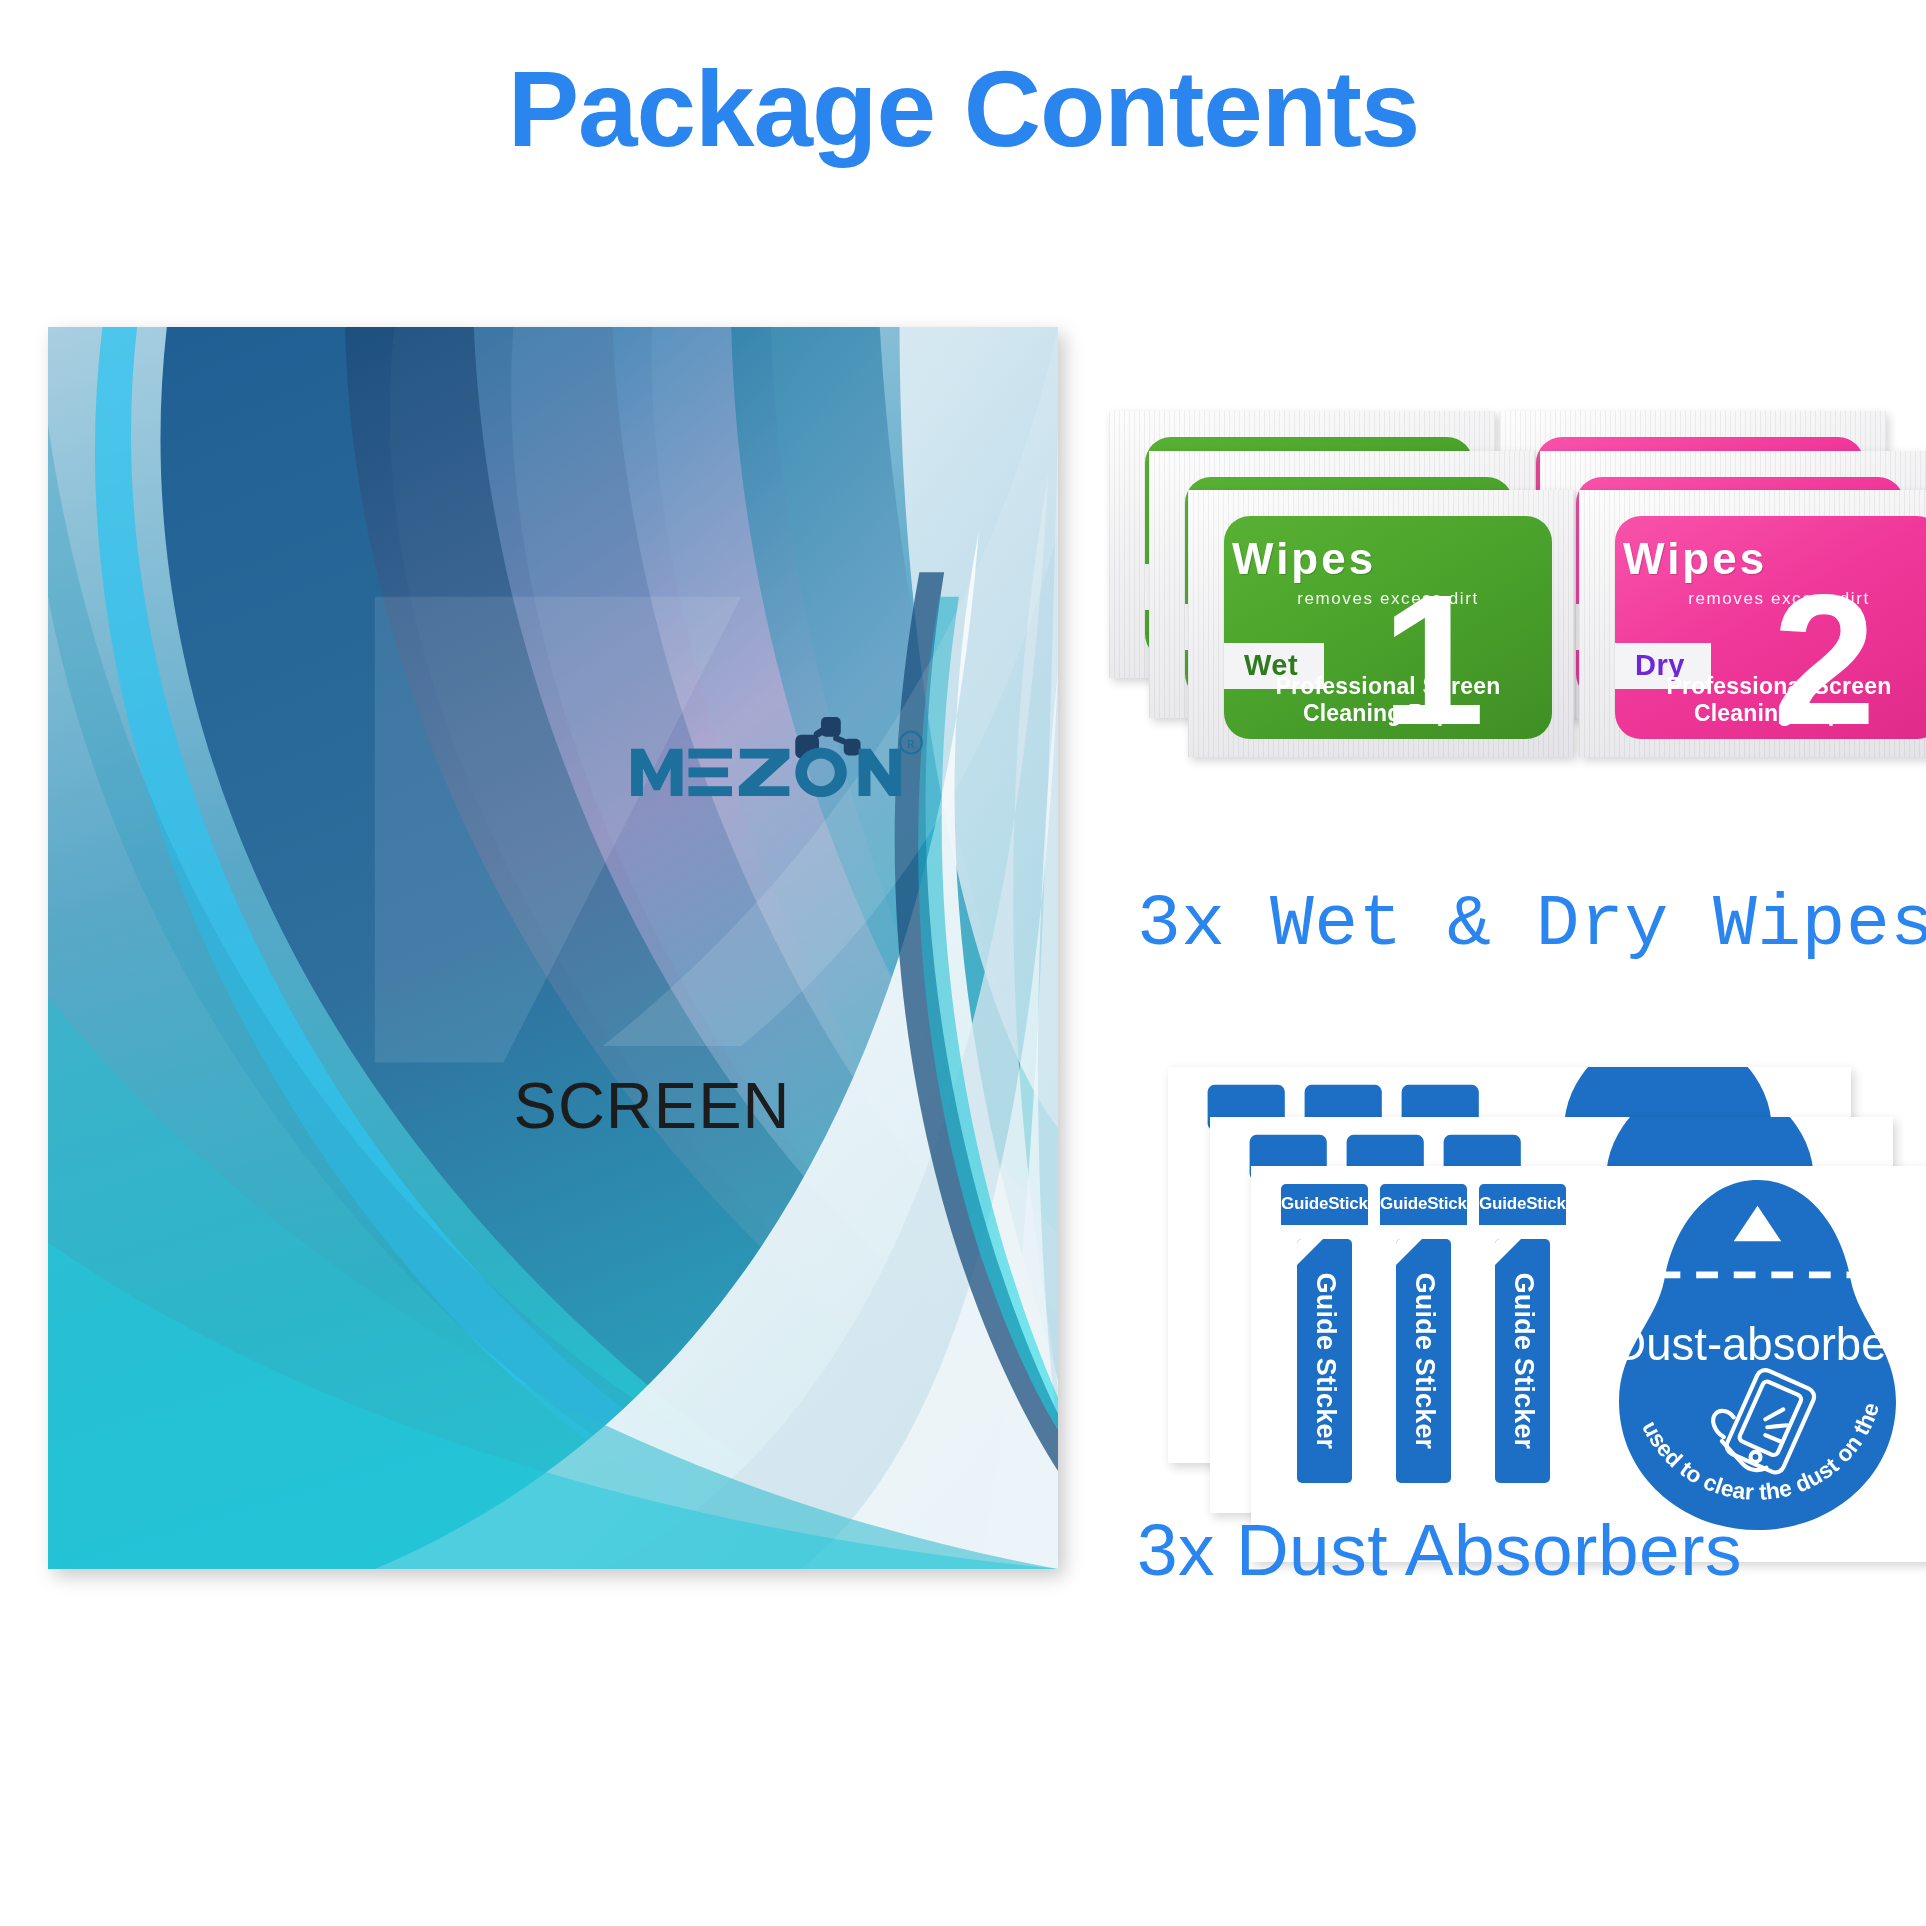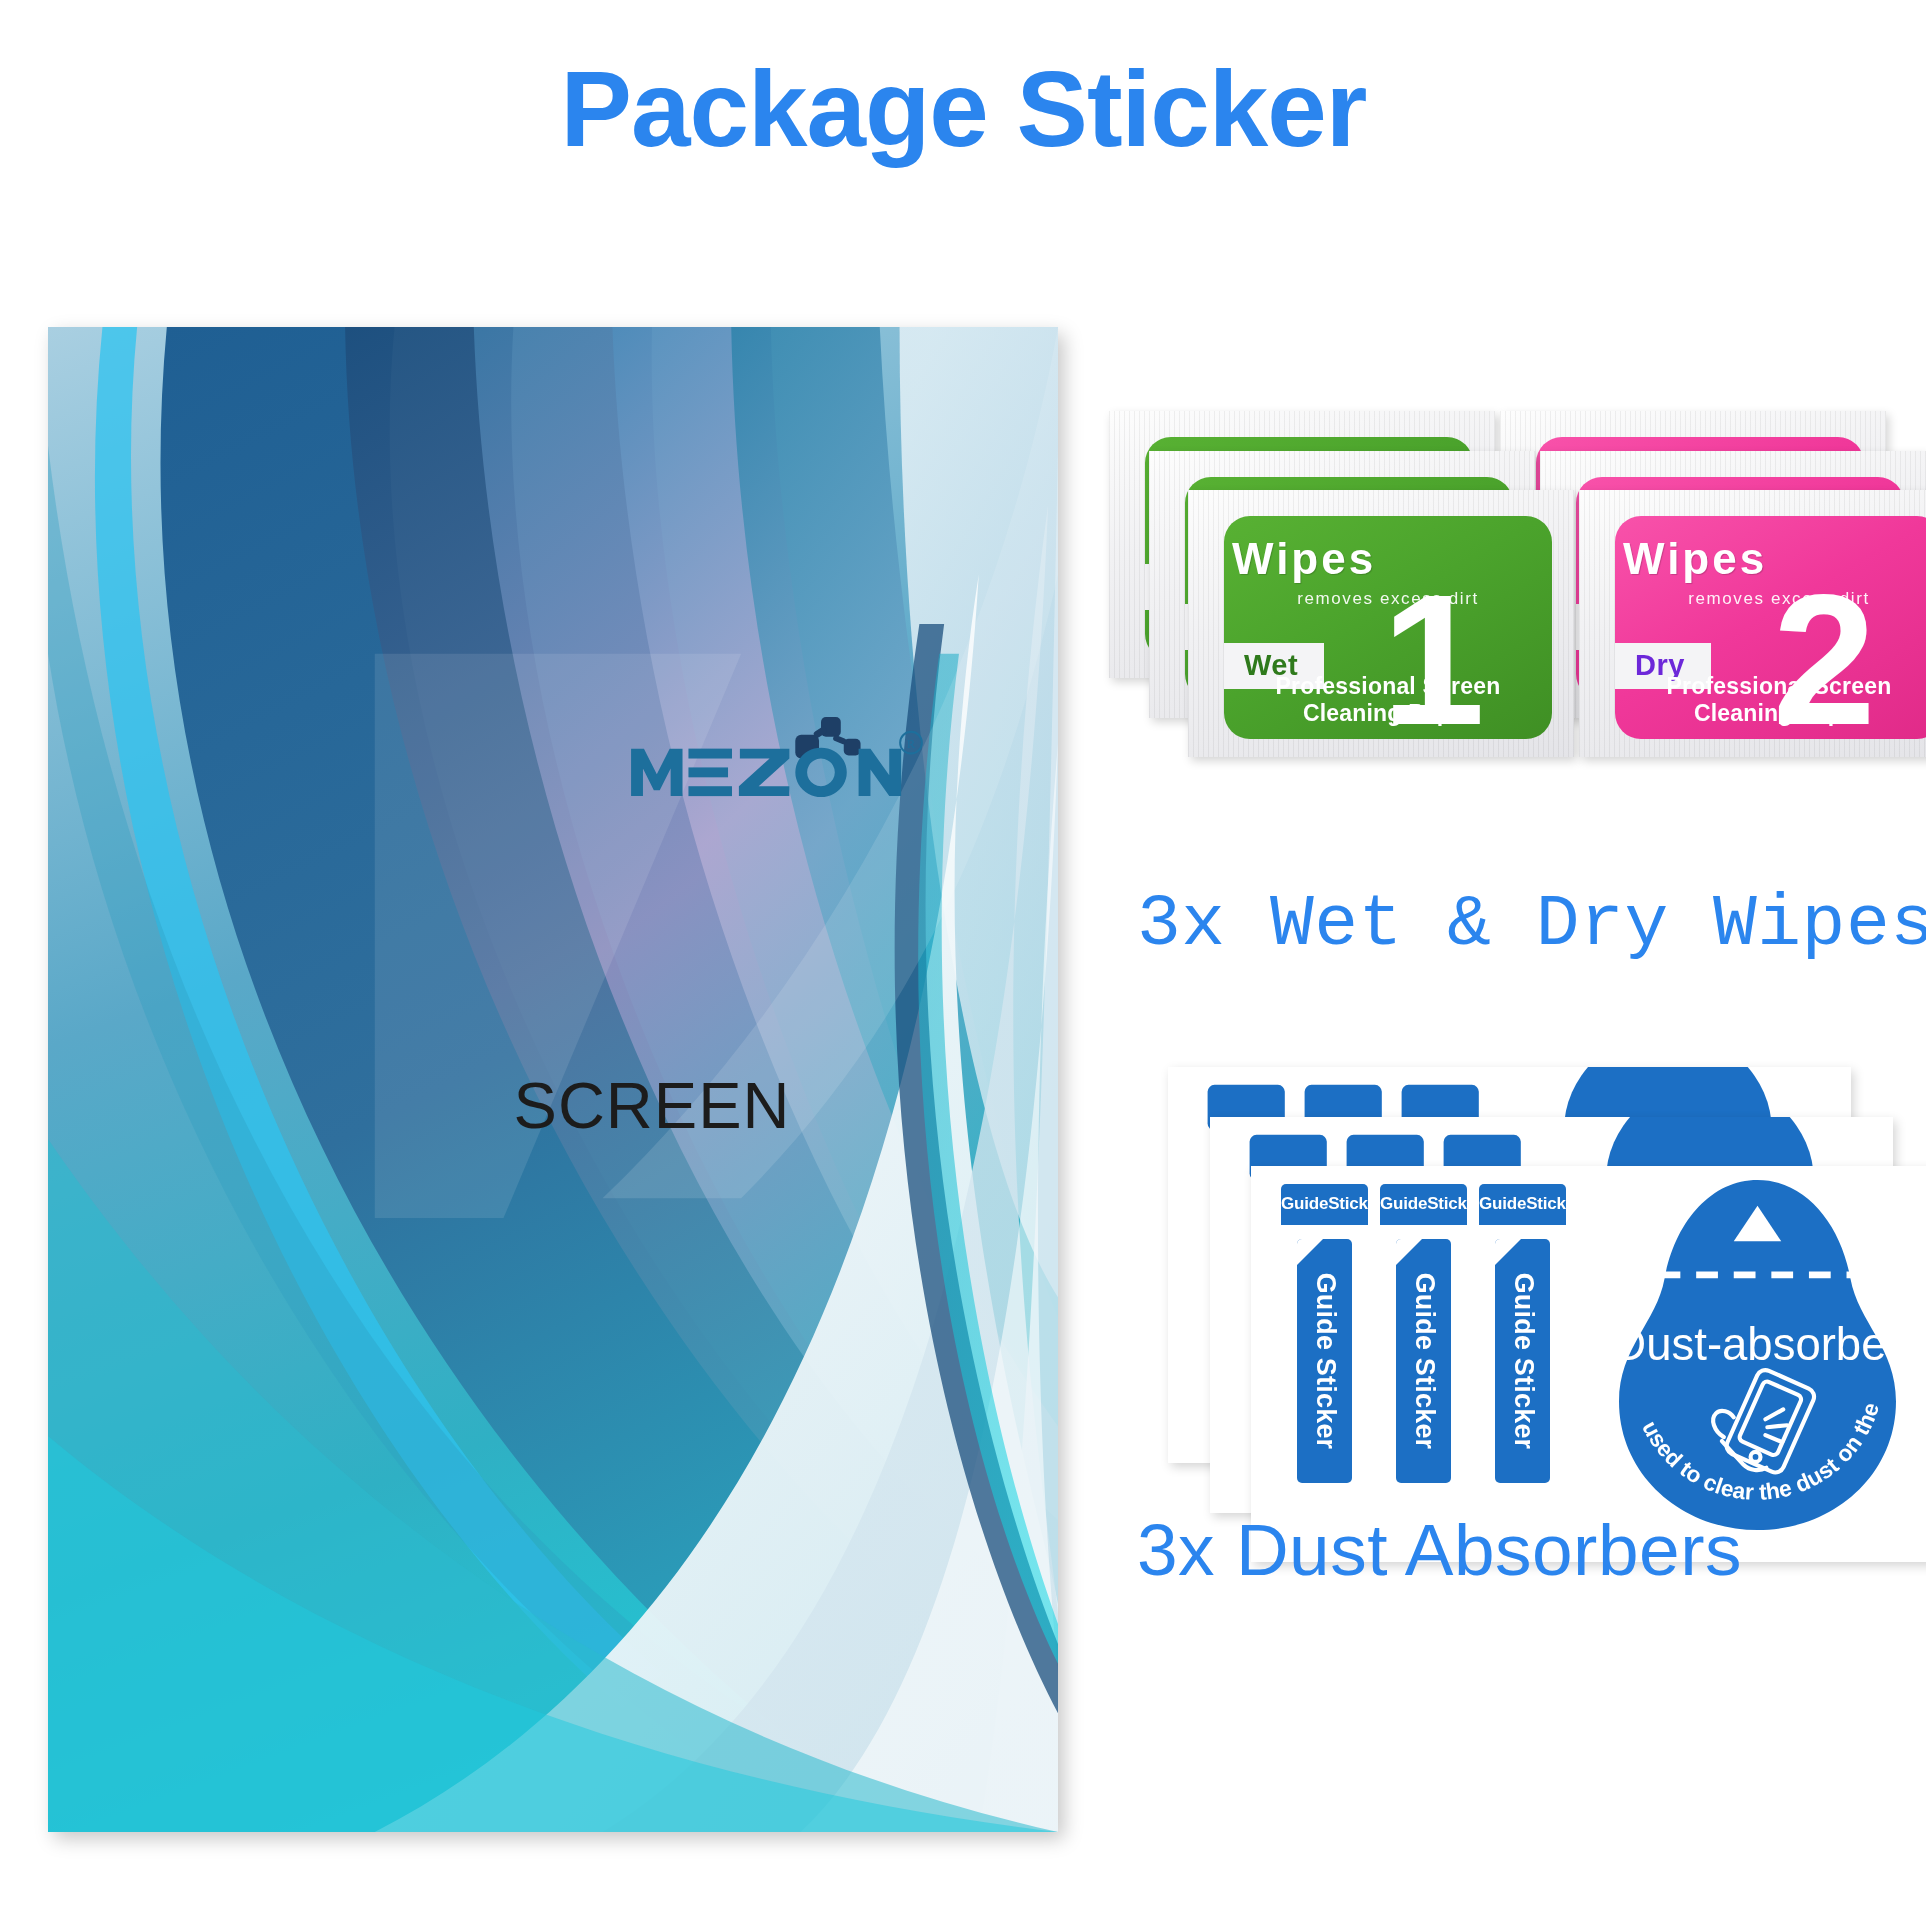--- a/index.html
+++ b/index.html
@@ -19,21 +19,21 @@
     text-align:center;
     font-size:107px;font-weight:bold;
     color:#2b85ee;
     letter-spacing:-1px;
     line-height:1.1;
   }
 
   
   .box{
     position:absolute;left:48px;top:327px;
-    width:1010px;height:1505px;
+    width:1010px;height:1242px;
     overflow:hidden;
     background:#7dd3fc;
     box-shadow:6px 7px 18px rgba(0,0,0,.22);
   }
   .box-art{position:absolute;inset:0;overflow:hidden;}
   .box-art svg{display:block;width:100%;height:100%;}
 
   .logo{
     position:absolute;left:579px;top:388px;
     width:297px;height:91px;
@@ -158,21 +158,21 @@
   }
 
   .dust-blob{position:absolute;}
   .dust-blob svg{display:block;}
 </style>
 </head>
 <body>
 
 <div class="page">
 
-  <div class="heading">Package Sticker</div>
+  <div class="heading">Package Contents</div>
 
   <div class="box">
     <div class="box-art">
       <svg viewBox="0 0 1020 1520" preserveAspectRatio="none" aria-hidden="true">
         <defs>
           <linearGradient id="gBase" x1="0" y1="0" x2="0.25" y2="1">
             <stop offset="0" stop-color="#a9cfe1"></stop>
             <stop offset="0.45" stop-color="#5aa8c8"></stop>
             <stop offset="0.8" stop-color="#2fb0c4"></stop>
             <stop offset="1" stop-color="#24c3d2"></stop>

